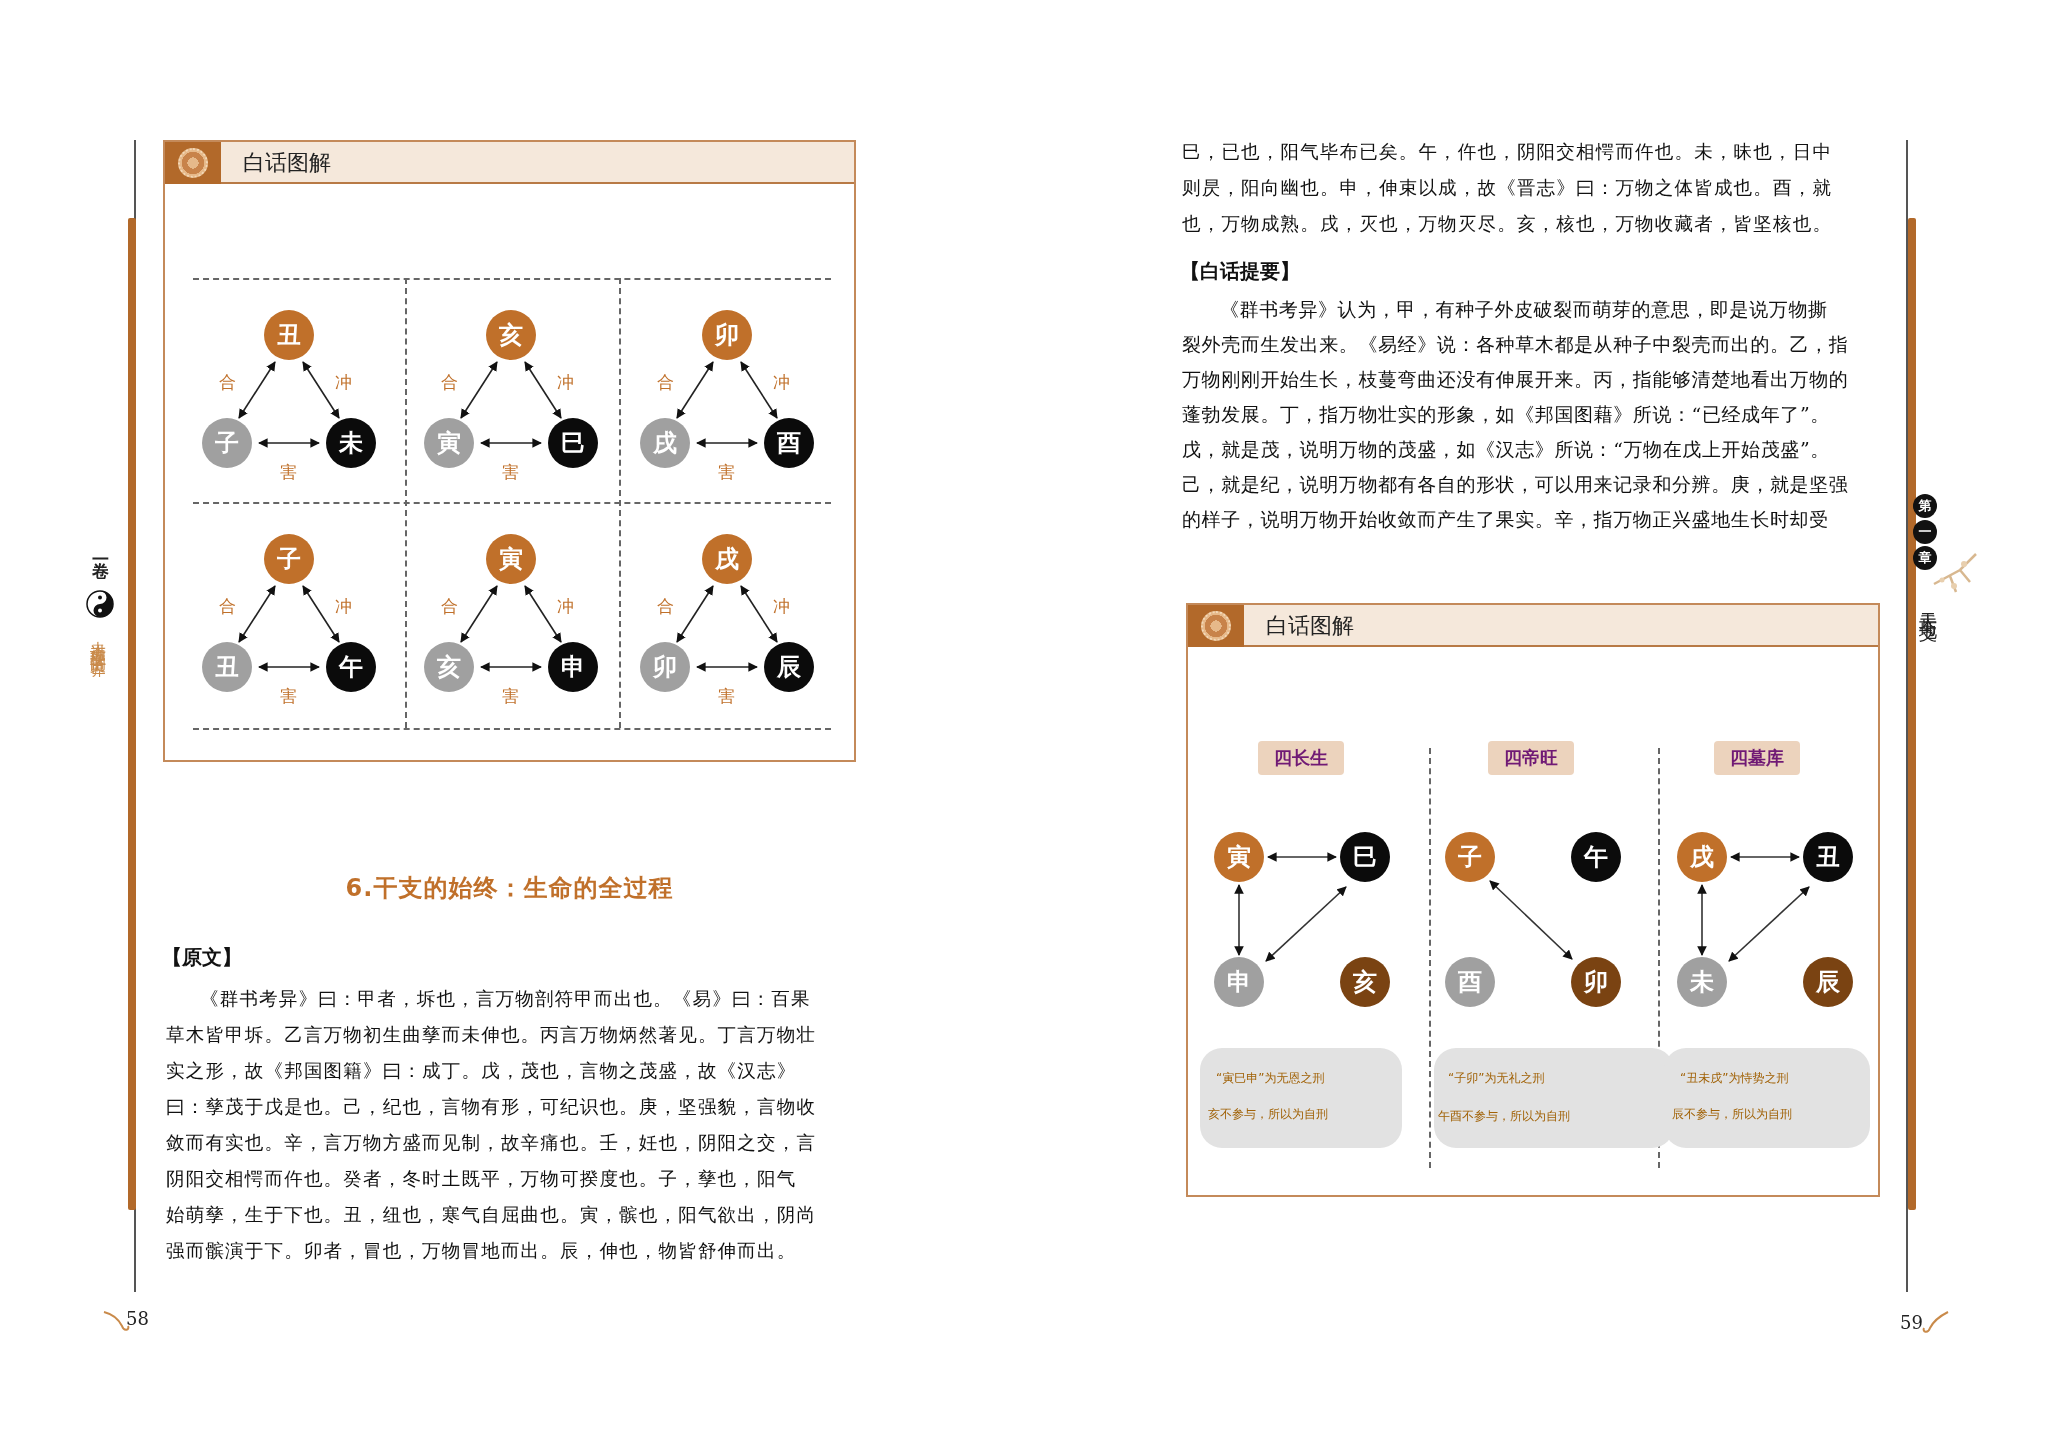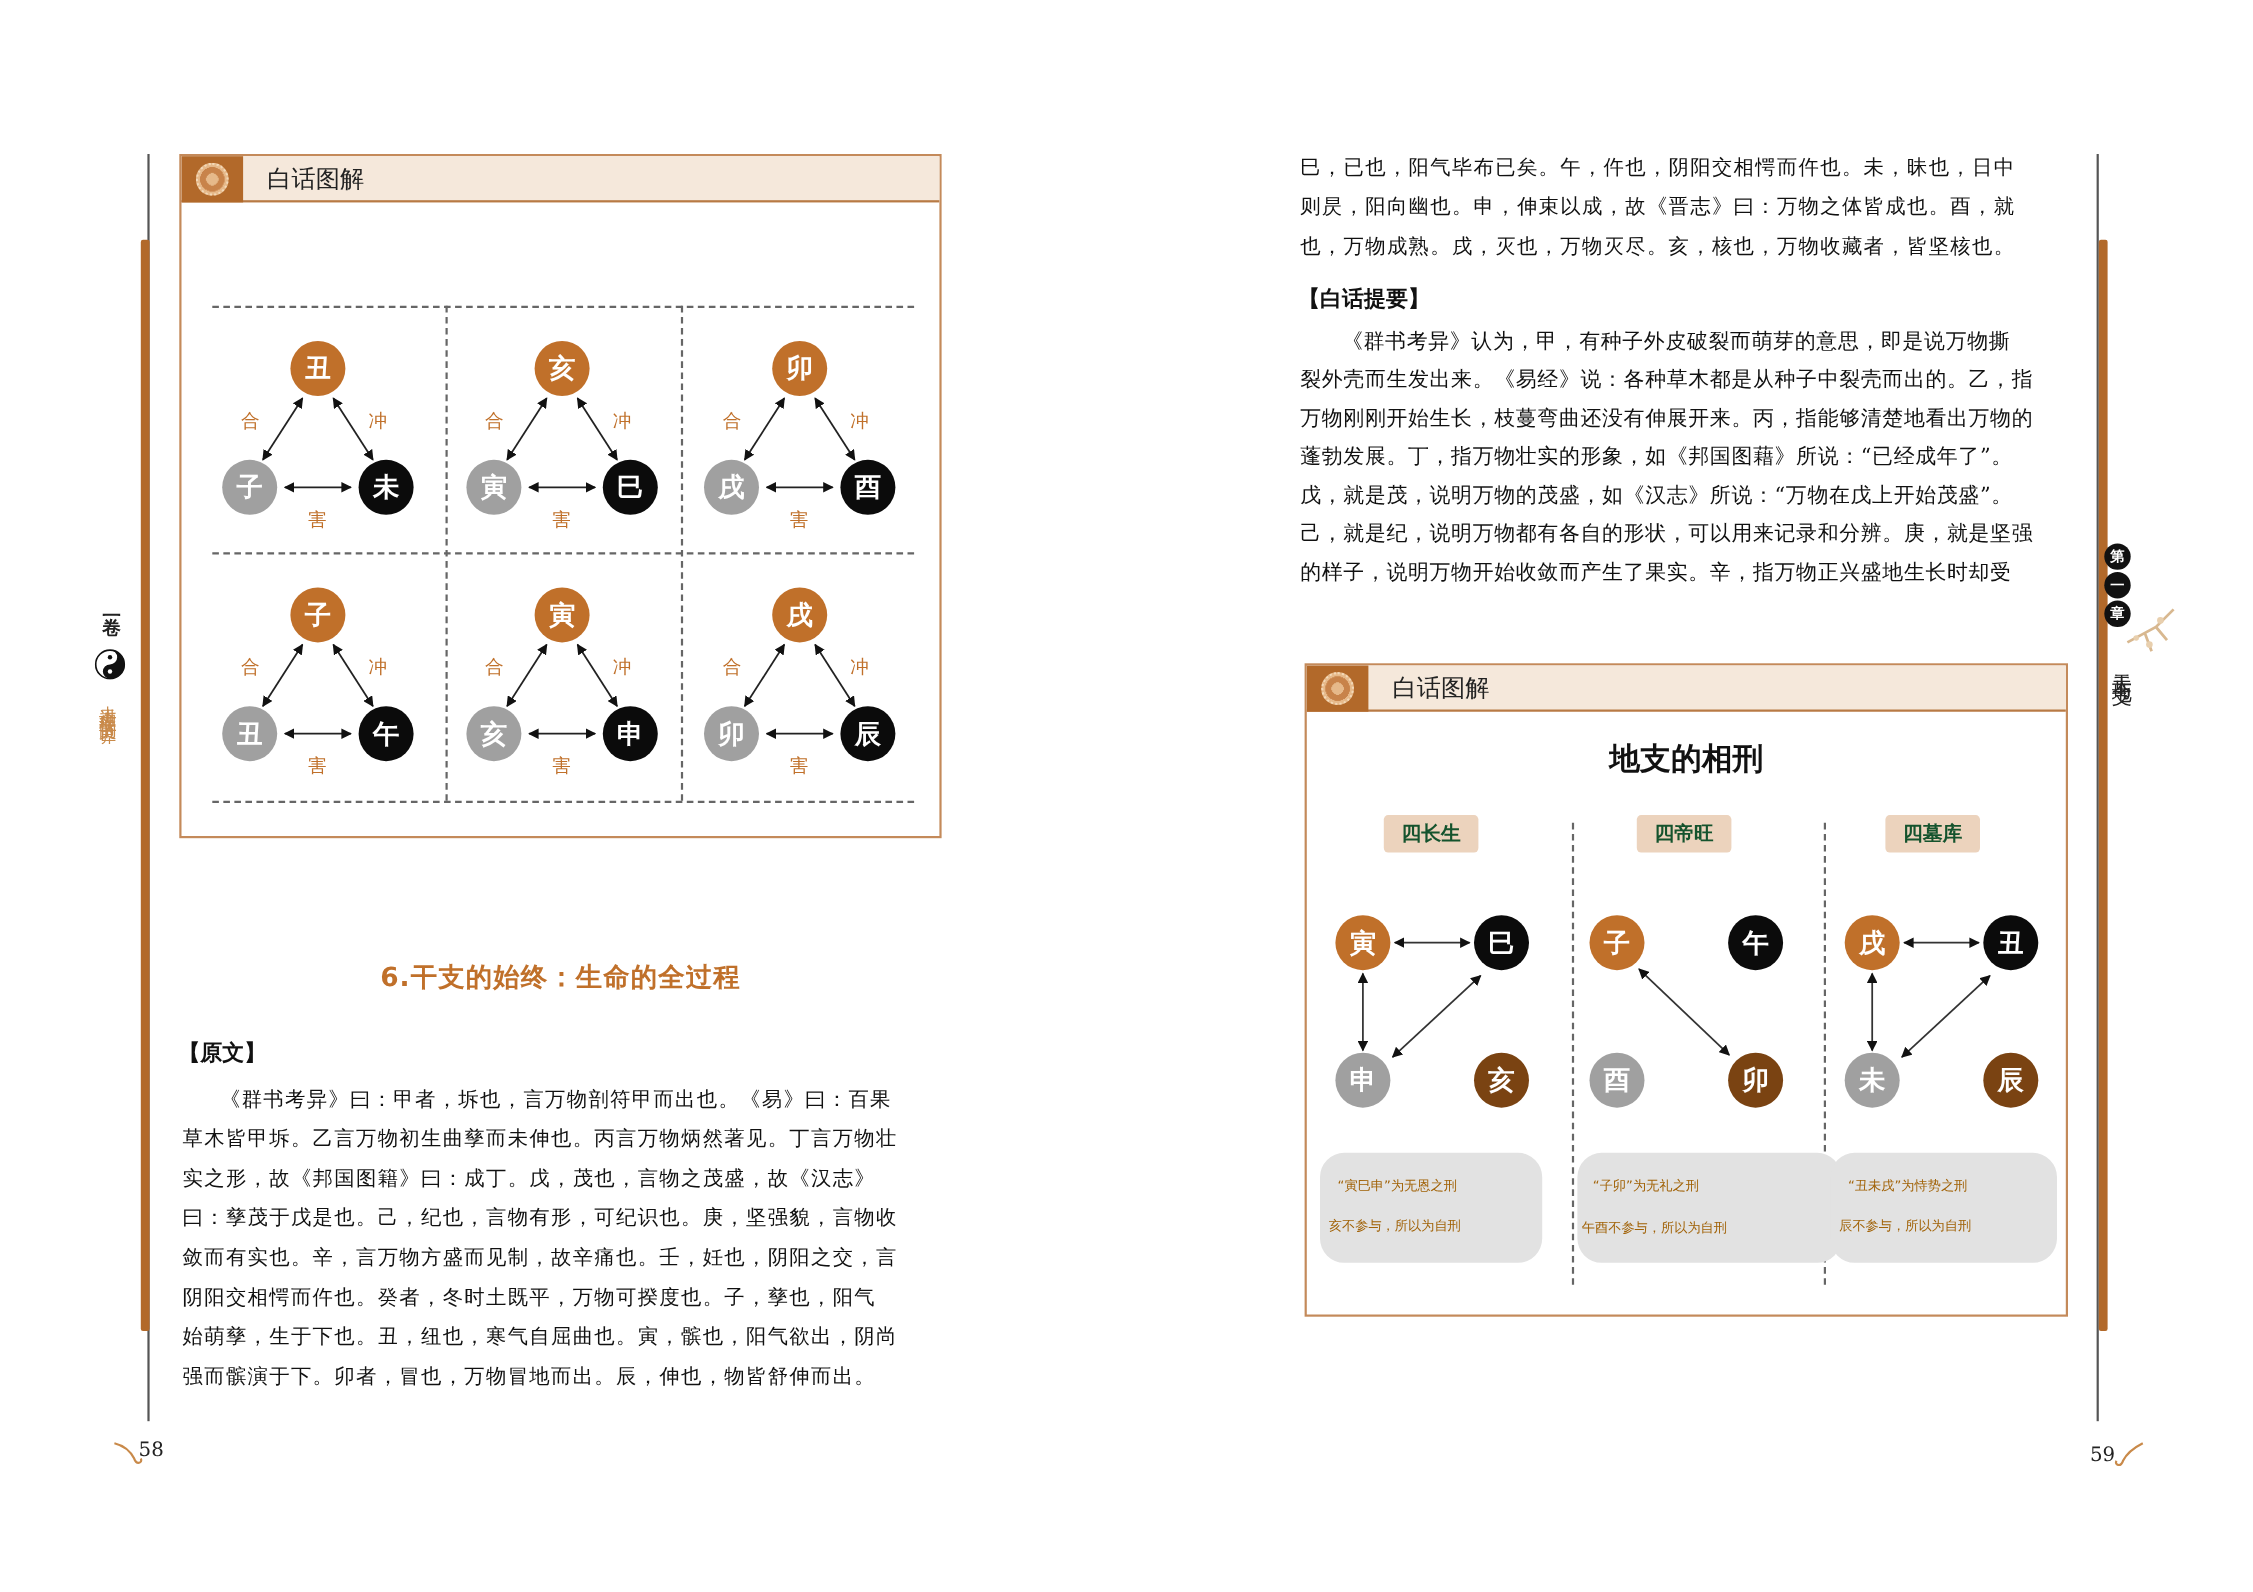--- a/index.html
+++ b/index.html
@@ -47,21 +47,21 @@
 
   svg.arrows { position: absolute; left: 0; top: 0; overflow: visible; pointer-events: none; }
 
   
   .section-title { position: absolute; left: 163px; width: 693px; top: 872px; text-align: center; font-size: 24px; font-weight: bold; color: #c0702a; letter-spacing: 1px; }
   .bracket-head { position: absolute; font-size: 20px; font-weight: bold; color: #111; }
   .para-line { position: absolute; font-family: "DejaVu Serif", "Liberation Serif", serif; font-size: 18.5px; color: #111; white-space: nowrap; letter-spacing: 1.2px; }
   .para-line.modern { font-size: 19px; letter-spacing: 0.6px; }
 
   
-  .pill { position: absolute; height: 34px; padding: 0 16px; background: #ecd3bd; border-radius: 4px; font-size: 18px; font-weight: bold; color: #14532d; display:flex; align-items:center; }
+  .pill { position: absolute; height: 34px; padding: 0 16px; background: #ecd3bd; border-radius: 4px; font-size: 18px; font-weight: bold; color: #701a75; display:flex; align-items:center; }
   .note-card { position: absolute; width: 202px; height: 100px; background: #e2e2e2; border-radius: 22px; }
   .note-line { position: absolute; font-size: 12px; color: #a16207; white-space: nowrap; }
 </style>
 </head>
 <body>
 
 <div>
   <div class="thin-line" style="left:134px; top:140px; height:1152px;"></div>
   <div class="brown-bar" style="left:128px; top:218px; height:992px;"></div>
 
@@ -232,21 +232,20 @@
     <div class="para-line modern" style="left:1182px; top:507px;">的样子，说明万物开始收敛而产生了果实。辛，指万物正兴盛地生长时却受</div>
   </div>
 
   <div class="box" style="left:1186px; top:603px; width:694px; height:594px;">
     <div class="box-header">
       <div class="box-emblem">
           <div class="emblem-circle"></div>
         </div>
       <div class="box-header-label">白话图解</div>
     </div>
-    <div class="box-title" style="top:66px;">地支的相刑</div>
 
     <div class="vline" style="left:241px; top:143px; height:420px;"></div>
     <div class="vline" style="left:470px; top:143px; height:420px;"></div>
 
     <svg class="arrows" width="694" height="594">
       <defs>
         <marker id="ah2" viewBox="0 0 10 10" refX="9" refY="5" markerWidth="6" markerHeight="6" orient="auto-start-reverse">
           <path d="M0 0 L10 5 L0 10 Z" fill="#111"></path>
         </marker>
       </defs>

